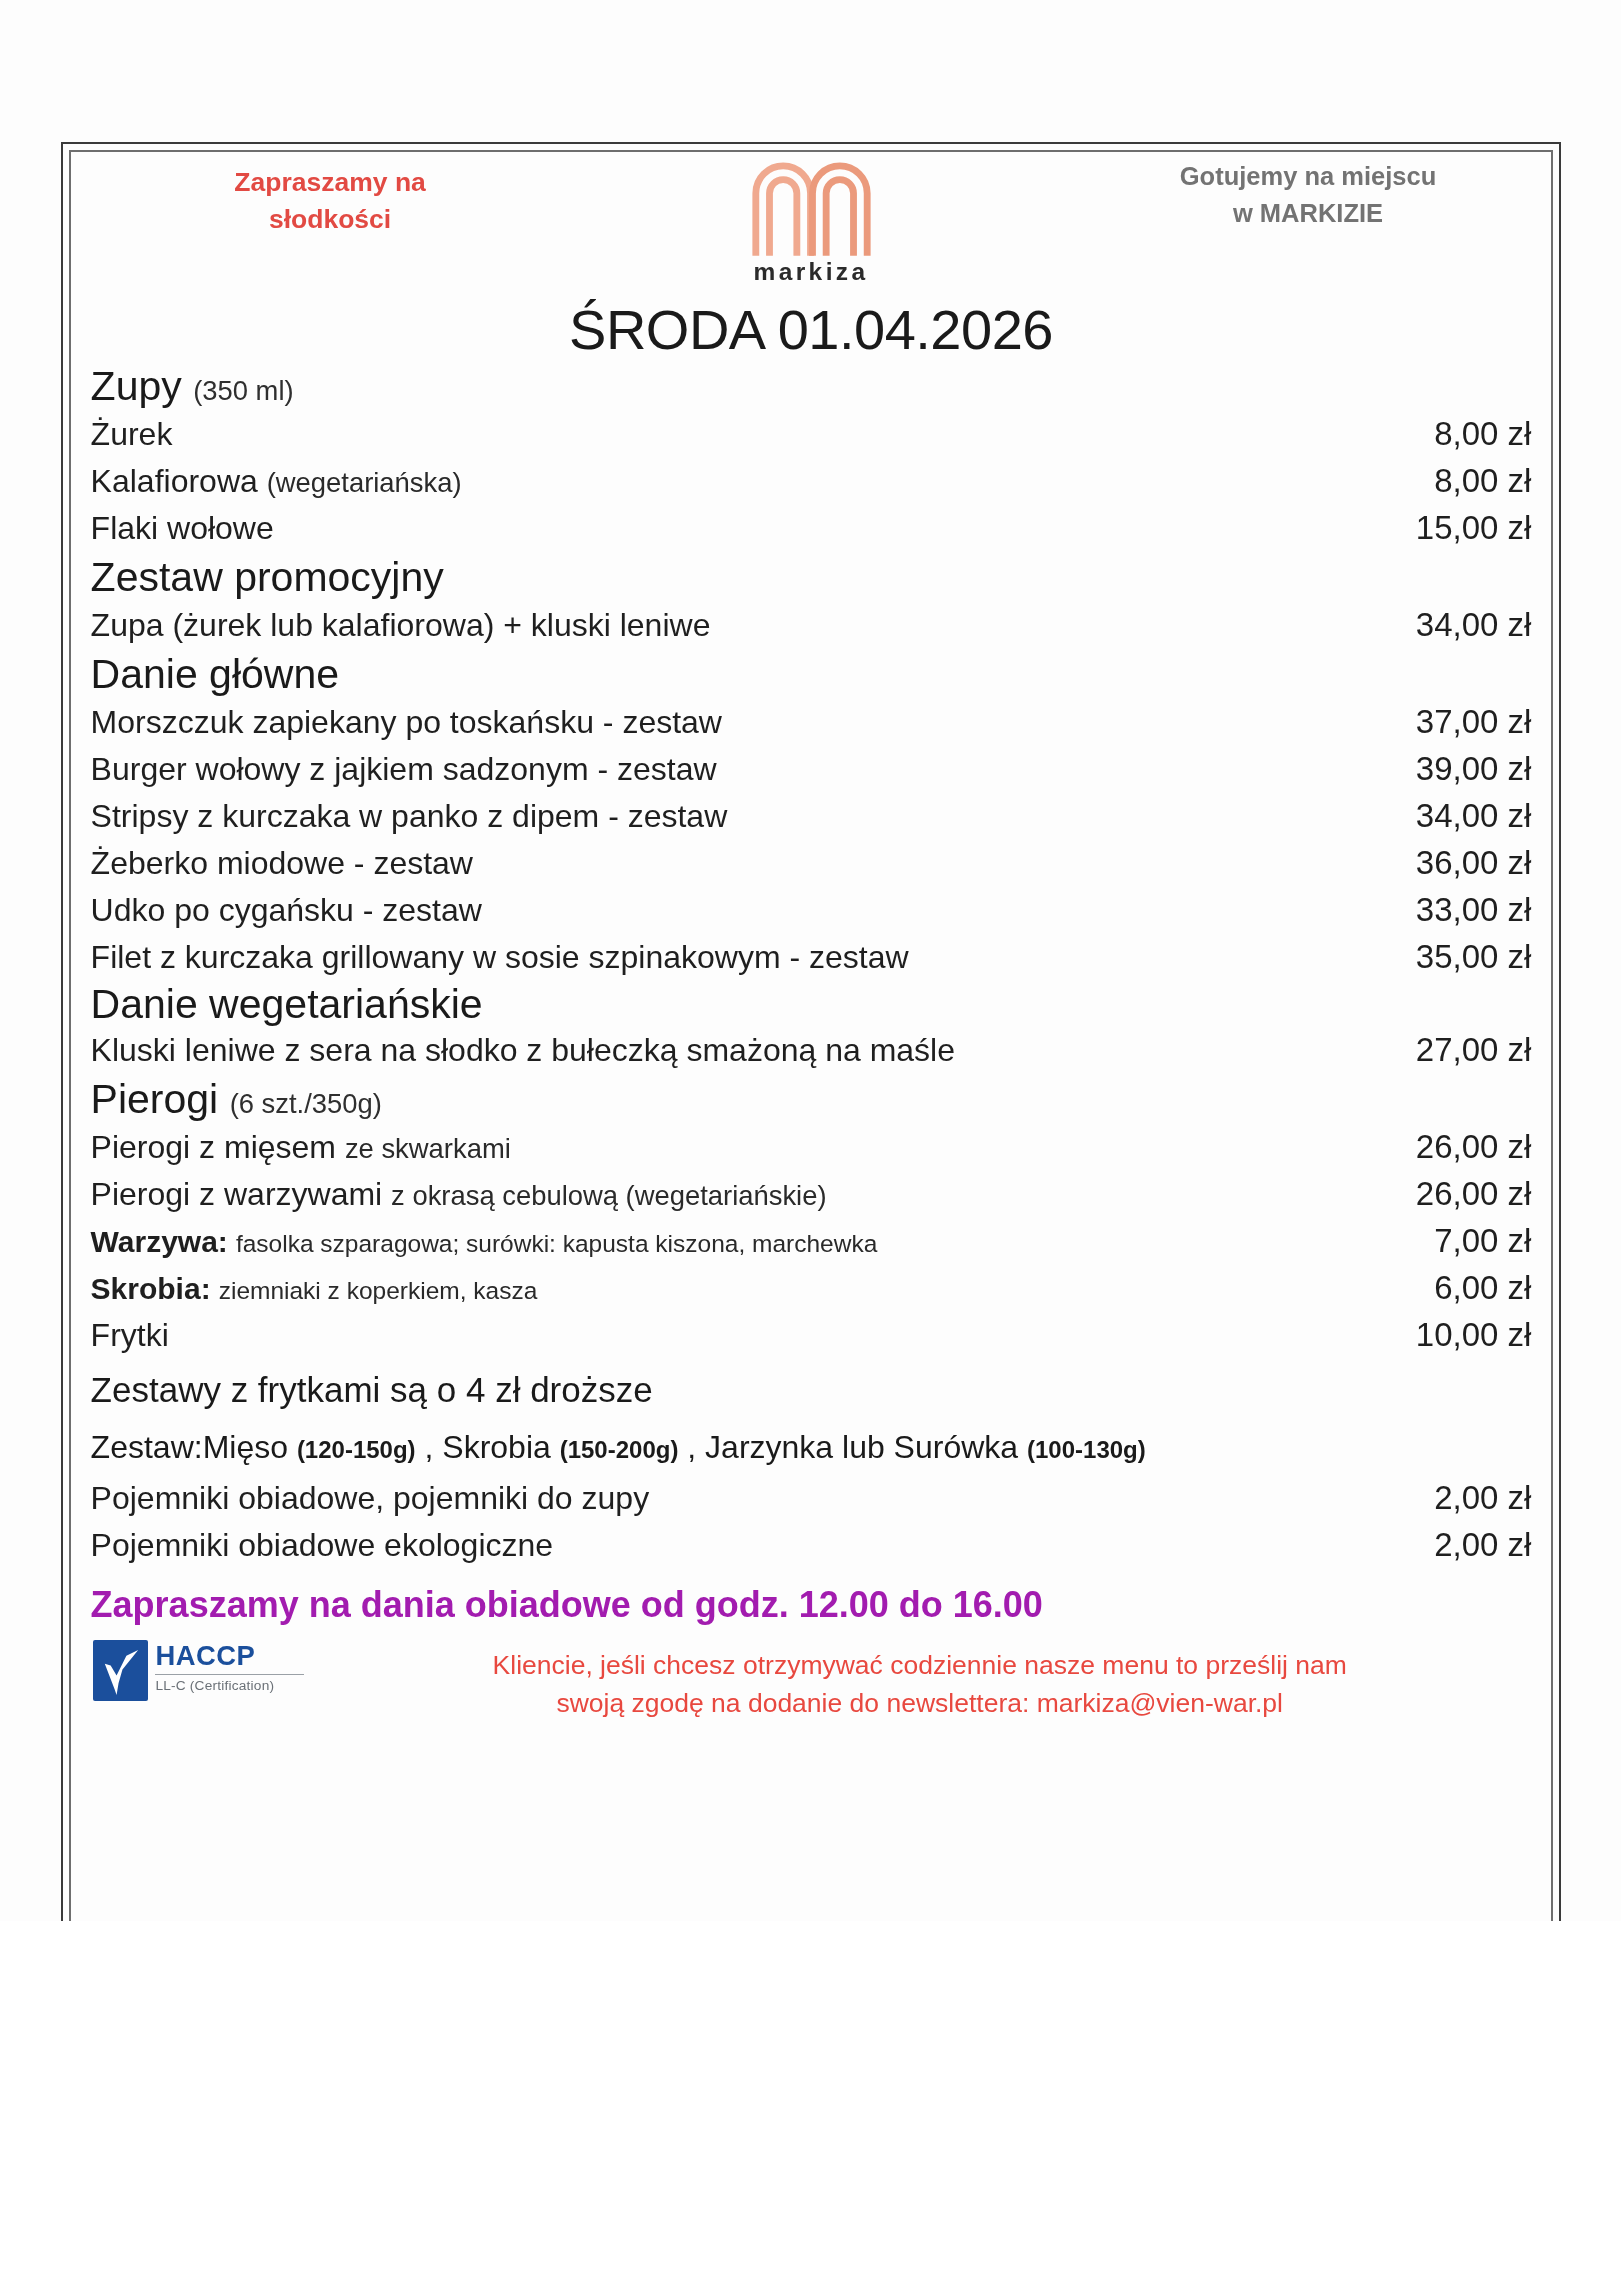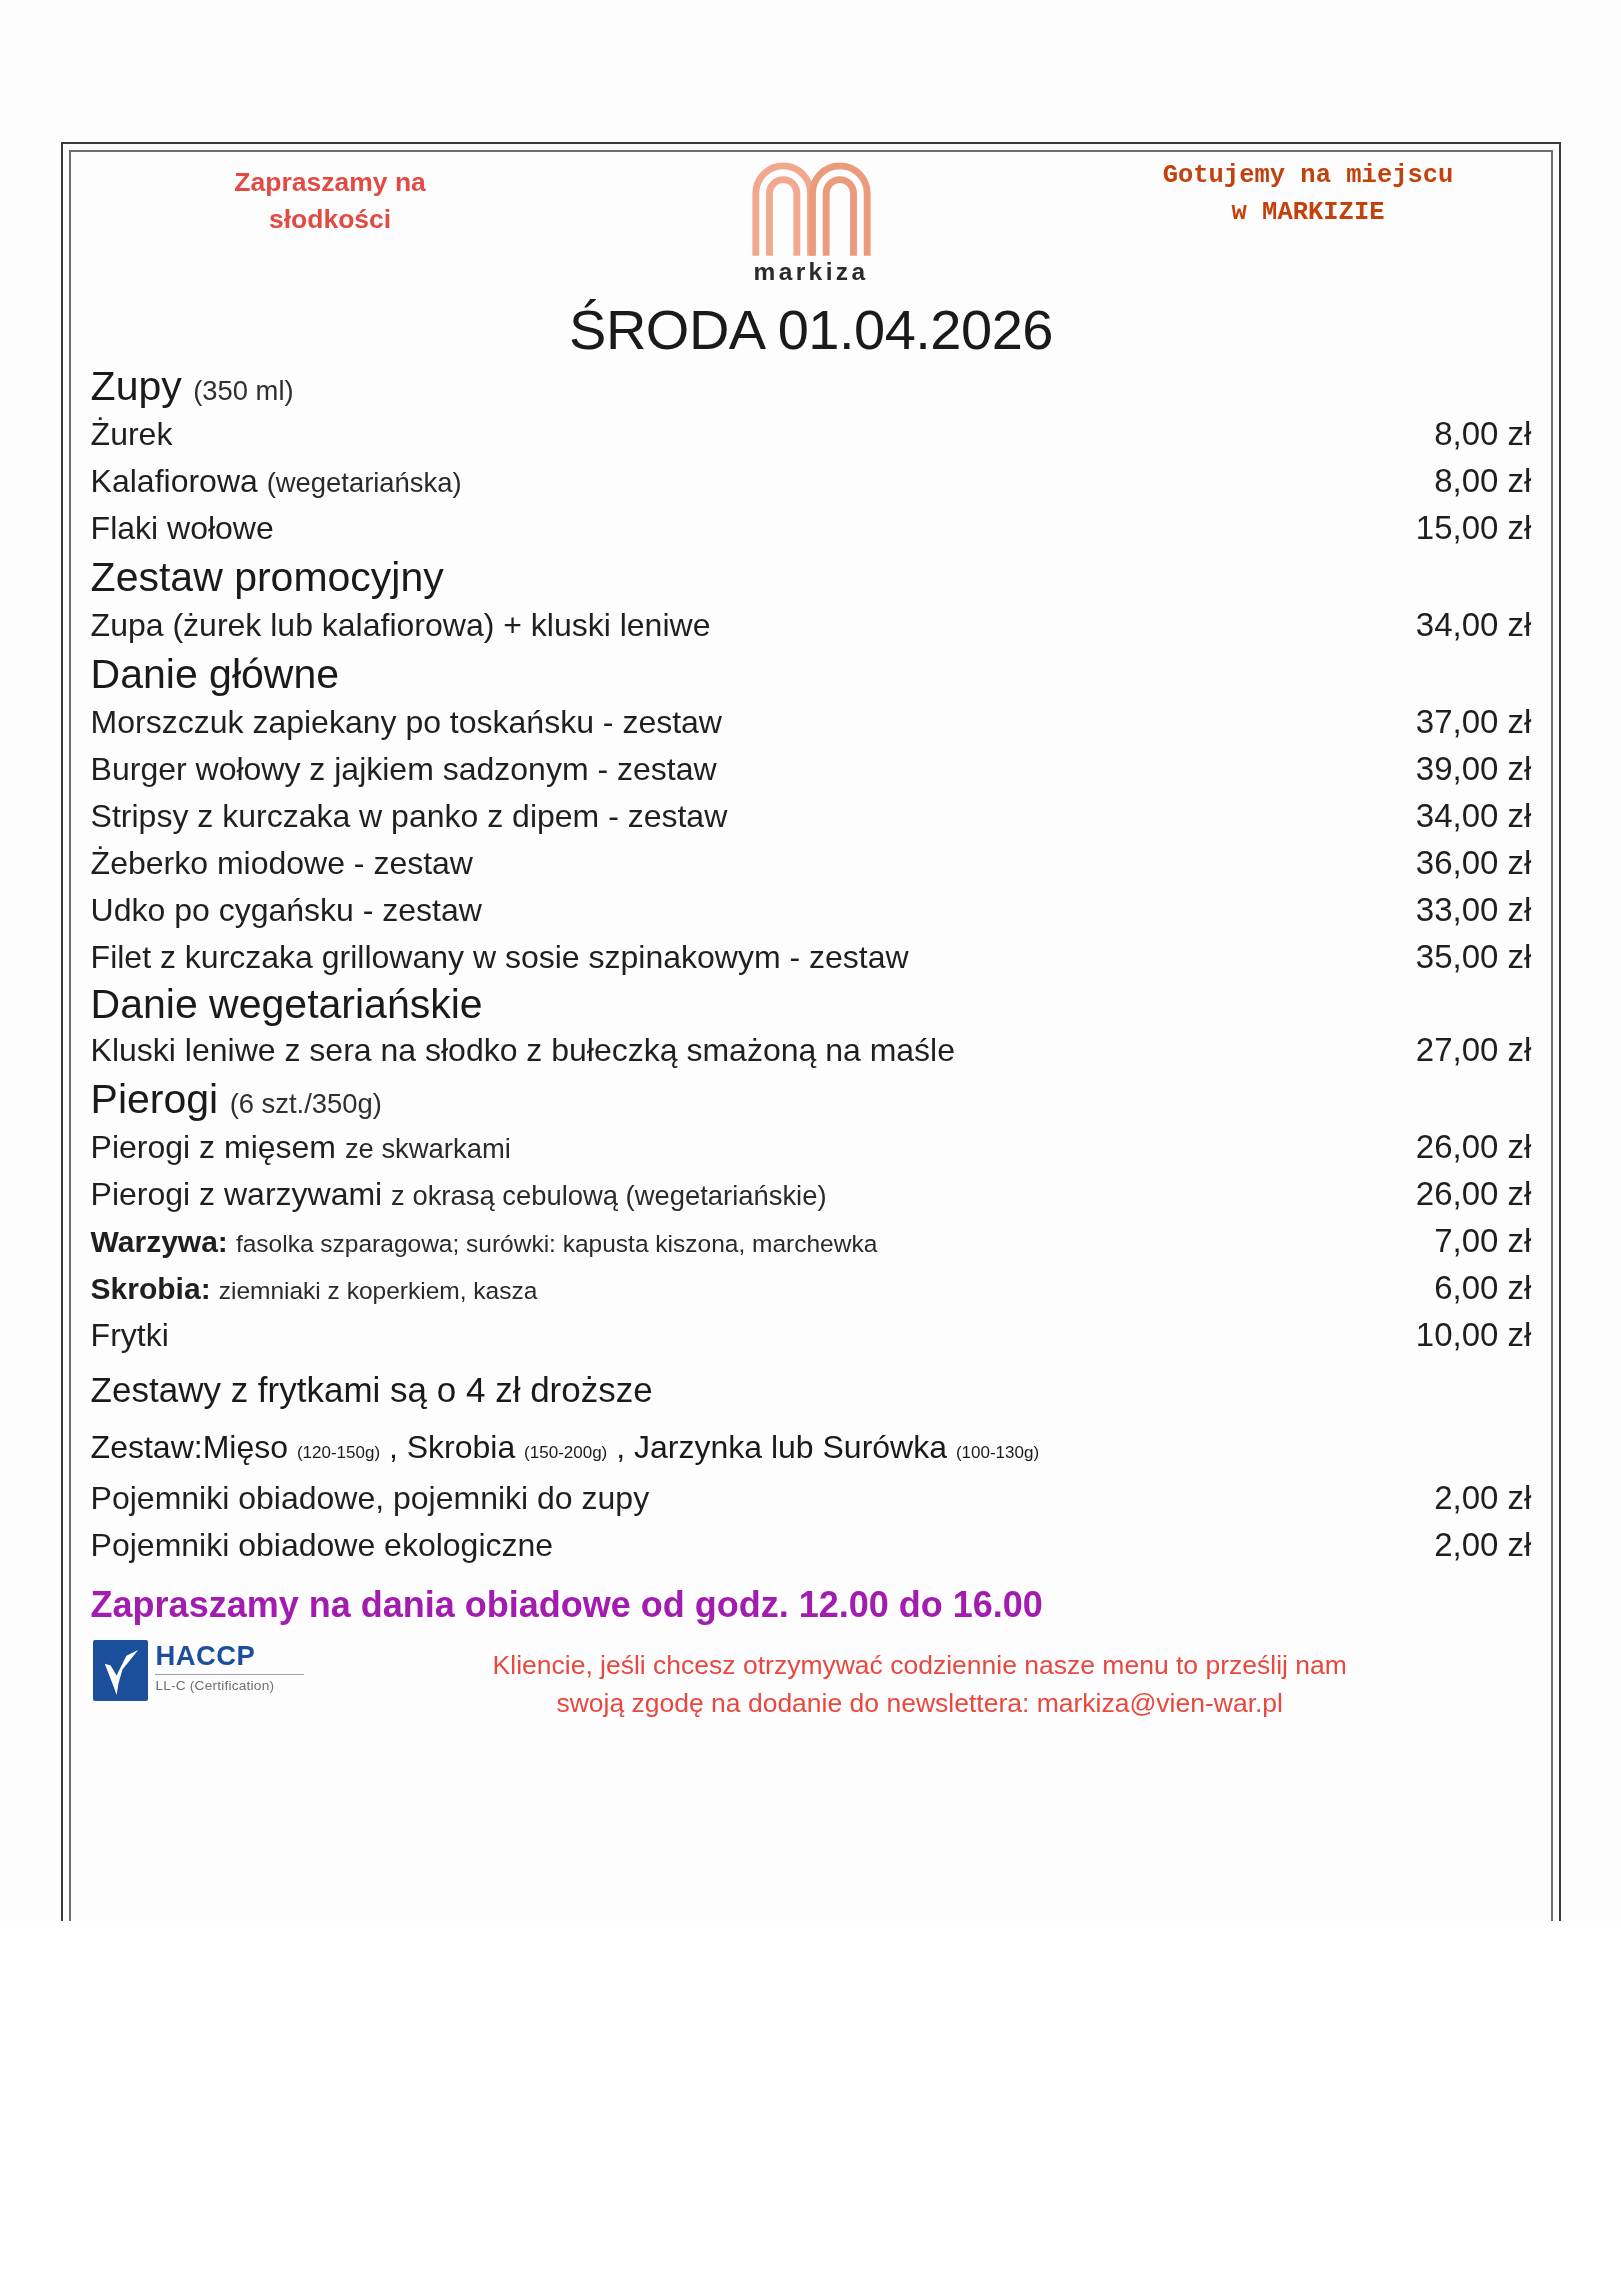--- a/index.html
+++ b/index.html
@@ -68,25 +68,24 @@
     font-size: 26.5px;
     font-weight: 700;
     line-height: 1.42;
   }
   .promo-right {
     position: absolute;
     right: 27.4px;
     top: 7.8px;
     width: 392px;
     text-align: center;
-    color: #c2410c;
+    color: #737373;
     font-size: 25.5px;
     font-weight: 700;
     line-height: 1.45;
-    font-family: Liberation Mono, monospace;
   }
   .logo-wrap {
     position: absolute;
     left: 50%;
     transform: translateX(-50%);
     top: 3.9px;
     width: 186px;
     text-align: center;
   }
   .logo-mark {
@@ -167,21 +166,21 @@
     color: #1a1a1a;
     padding: 11.8px 0 3.9px 0;
     white-space: nowrap;
   }
   .compose-line {
     font-size: 32px;
     color: #1a1a1a;
     padding: 15.7px 0 7.8px 0;
     white-space: nowrap;
   }
-  .compose-line .g { font-size: 17px; }
+  .compose-line .g { font-size: 24px; font-weight: bold; }
 
   .closing {
     font-size: 36px;
     font-weight: 700;
     color: #a21caf;
     padding: 15.7px 0 0 0;
     white-space: nowrap;
   }
 
   

